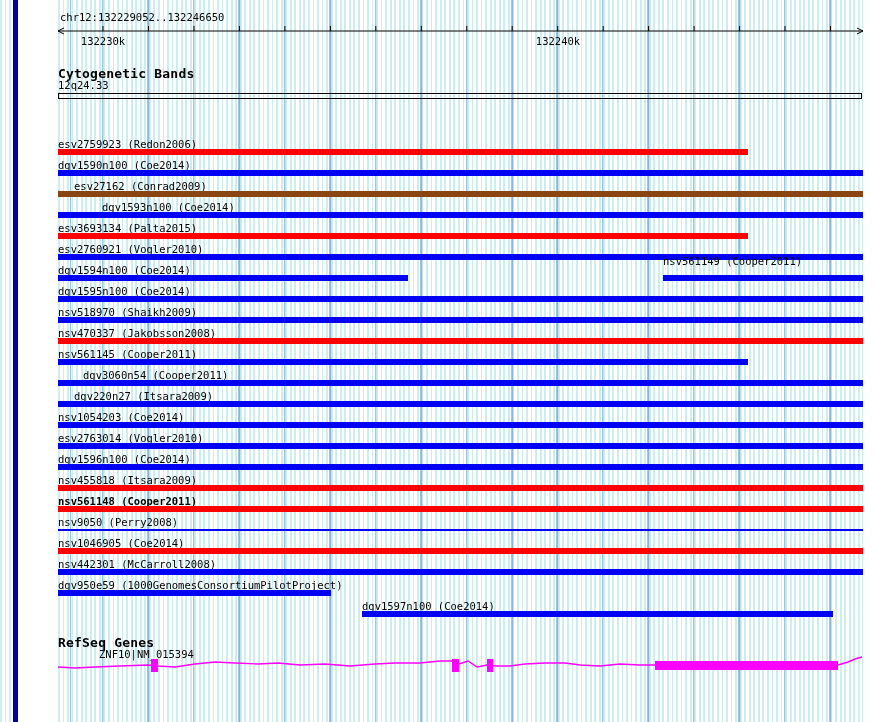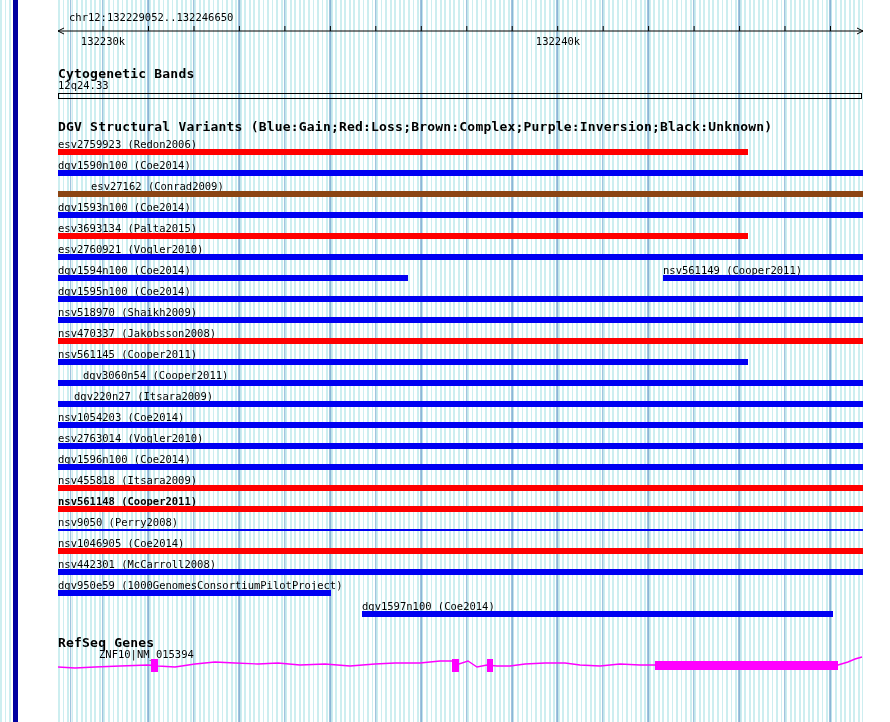--- a/index.html
+++ b/index.html
@@ -36,21 +36,21 @@
 </head>
 <body>
 
 <div class="page">
 
   <div class="left-stripe minor-grid-bg"></div>
   <div class="left-edge"></div>
 
   <div class="content grid-bg">
 
-    <div class="abs lbl" style="left:2px;top:12px;padding-left:9px;">chr12:132229052..132246650</div>
+    <div class="abs lbl" style="left:2px;top:12px;">chr12:132229052..132246650</div>
 
     <svg class="ruler-svg" id="ruler">
         <line x1="0" y1="31" x2="805" y2="31" stroke="#000" stroke-width="1"></line>
         <polyline points="6,28 0,31 6,34" fill="none" stroke="#000"></polyline>
         <polyline points="799,28 805,31 799,34" fill="none" stroke="#000"></polyline>
         <line x1="45" y1="26" x2="45" y2="31" stroke="#000" stroke-width="1"></line>
         <line x1="90.5" y1="26" x2="90.5" y2="31" stroke="#000" stroke-width="1"></line>
         <line x1="136" y1="26" x2="136" y2="31" stroke="#000" stroke-width="1"></line>
         <line x1="181.4" y1="26" x2="181.4" y2="31" stroke="#000" stroke-width="1"></line>
         <line x1="226.89999999999998" y1="26" x2="226.89999999999998" y2="31" stroke="#000" stroke-width="1"></line>
@@ -69,37 +69,36 @@
       </svg>
     <div id="ruler-labels">
         <div class="tick-label" style="left: 45px; top: 36px;">132230k</div>
         <div class="tick-label" style="left: 500px; top: 36px;">132240k</div>
       </div>
 
     <div class="abs hdr" style="left:0;top:68px;">Cytogenetic Bands</div>
     <div class="abs lbl" style="left:0;top:80px;">12q24.33</div>
     <div class="band-box" style="left:0;top:93px;width:804px;height:6px;"></div>
 
-    <div class="abs hdr" style="left:0;top:121px;">DGV Structural Variants (Blue:Gain;Red:Loss;Brown:Complex;Purple:Inversion;Black:Unknown)</div>
     <div id="dgv-rows">
         <div class="v-label" style="left: 0px; top: 139px;">esv2759923 (Redon2006)</div>
         <div class="v-bar" style="left: 0px; width: 690px; top: 149px; height: 6px; background: rgb(255, 0, 0);"></div>
         <div class="v-label" style="left: 0px; top: 160px;">dgv1590n100 (Coe2014)</div>
         <div class="v-bar" style="left: 0px; width: 805px; top: 170px; height: 6px; background: rgb(0, 0, 242);"></div>
-        <div class="v-label" style="left: 0px; top: 181px; padding-left: 33px;">esv27162 (Conrad2009)</div>
+        <div class="v-label" style="left: 16px; top: 181px;">esv27162 (Conrad2009)</div>
         <div class="v-bar" style="left: 0px; width: 805px; top: 191px; height: 6px; background: rgb(139, 69, 19);"></div>
-        <div class="v-label" style="left: 0px; top: 202px;">dgv1593n100 (Coe2014)</div>
+        <div class="v-label" style="left: 0px; top: 202px; padding-left: 44px;">dgv1593n100 (Coe2014)</div>
         <div class="v-bar" style="left: 0px; width: 805px; top: 212px; height: 6px; background: rgb(0, 0, 242);"></div>
         <div class="v-label" style="left: 0px; top: 223px;">esv3693134 (Palta2015)</div>
         <div class="v-bar" style="left: 0px; width: 690px; top: 233px; height: 6px; background: rgb(255, 0, 0);"></div>
         <div class="v-label" style="left: 0px; top: 244px;">esv2760921 (Vogler2010)</div>
         <div class="v-bar" style="left: 0px; width: 805px; top: 254px; height: 6px; background: rgb(0, 0, 242);"></div>
         <div class="v-label" style="left: 0px; top: 265px;">dgv1594n100 (Coe2014)</div>
         <div class="v-bar" style="left: 0px; width: 350px; top: 275px; height: 6px; background: rgb(0, 0, 242);"></div>
-        <div class="v-label" style="left: 605px; top: 265px;">nsv561149 (Cooper2011)</div>
+        <div class="v-label" style="left: 605px; top: 256px;">nsv561149 (Cooper2011)</div>
         <div class="v-bar" style="left: 605px; width: 200px; top: 275px; height: 6px; background: rgb(0, 0, 242);"></div>
         <div class="v-label" style="left: 0px; top: 286px;">dgv1595n100 (Coe2014)</div>
         <div class="v-bar" style="left: 0px; width: 805px; top: 296px; height: 6px; background: rgb(0, 0, 242);"></div>
         <div class="v-label" style="left: 0px; top: 307px;">nsv518970 (Shaikh2009)</div>
         <div class="v-bar" style="left: 0px; width: 805px; top: 317px; height: 6px; background: rgb(0, 0, 242);"></div>
         <div class="v-label" style="left: 0px; top: 328px;">nsv470337 (Jakobsson2008)</div>
         <div class="v-bar" style="left: 0px; width: 805px; top: 338px; height: 6px; background: rgb(255, 0, 0);"></div>
         <div class="v-label" style="left: 0px; top: 349px;">nsv561145 (Cooper2011)</div>
         <div class="v-bar" style="left: 0px; width: 690px; top: 359px; height: 6px; background: rgb(0, 0, 242);"></div>
         <div class="v-label" style="left: 0px; top: 370px; padding-left: 25px;">dgv3060n54 (Cooper2011)</div>

